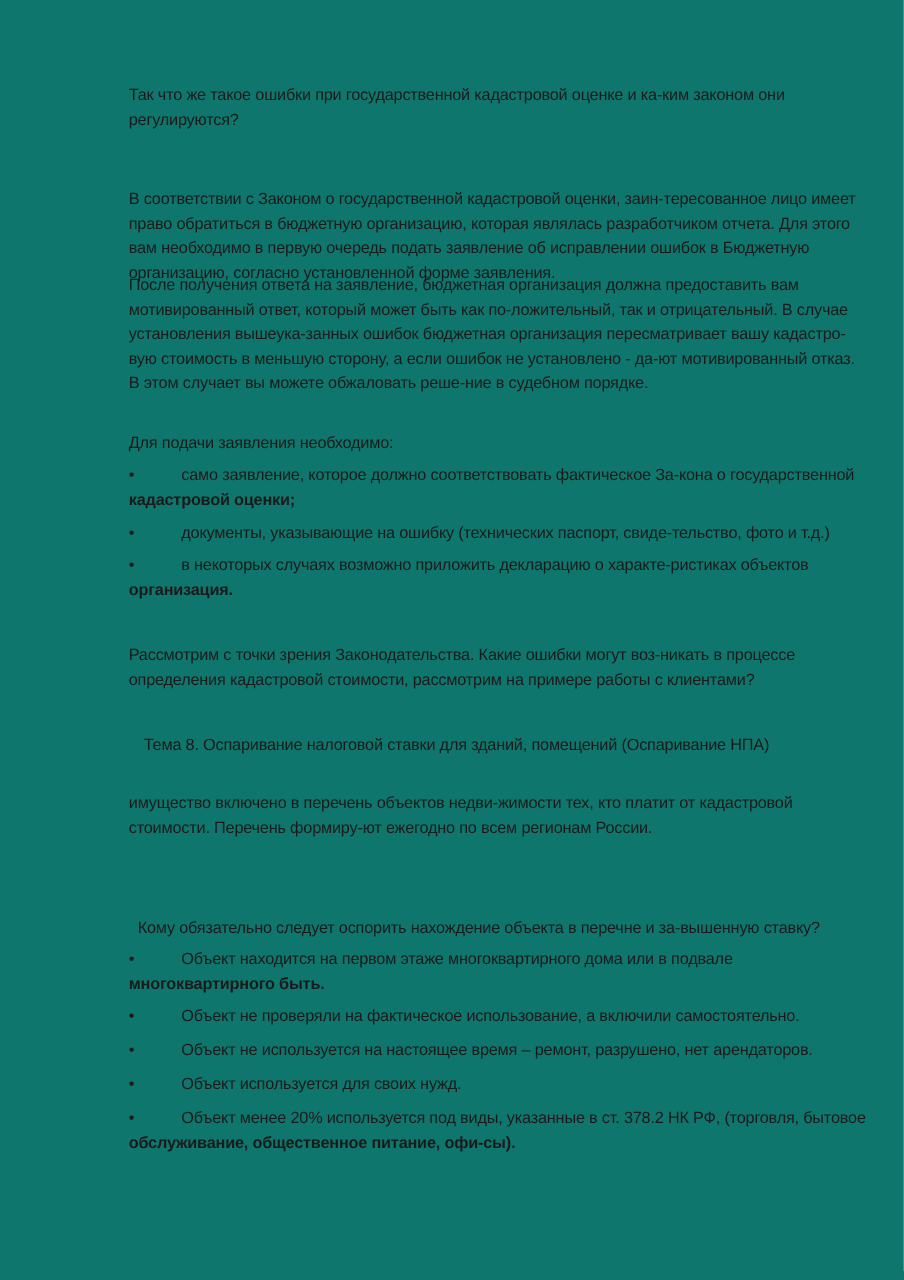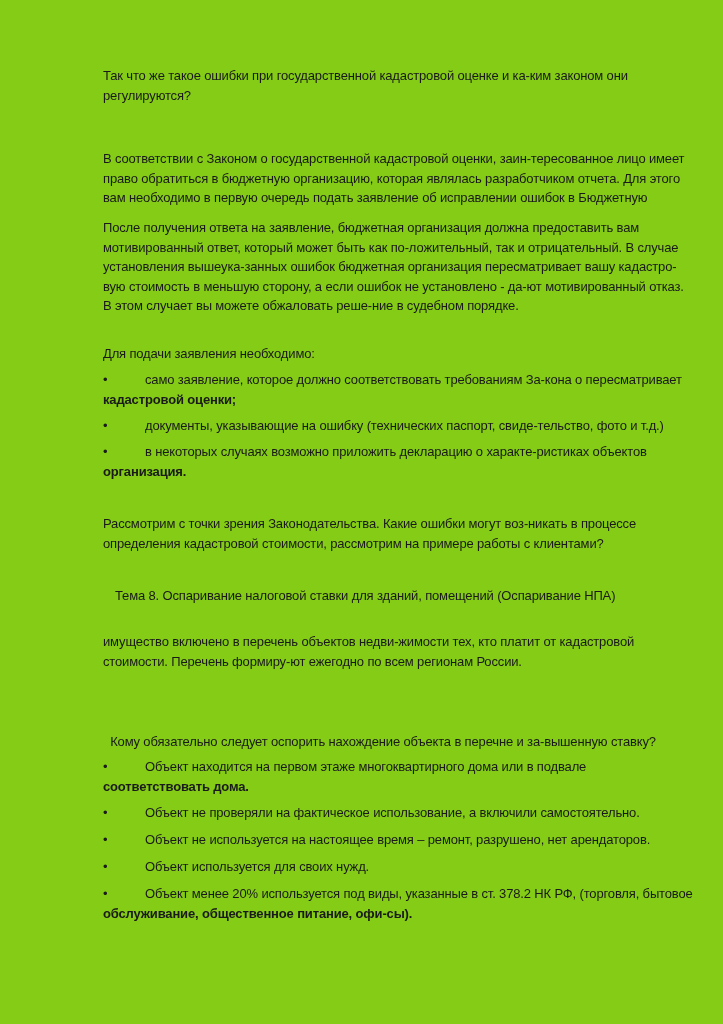--- a/index.html
+++ b/index.html
@@ -1,18 +1,18 @@
 <!DOCTYPE html>
 <html><head>
 <meta charset="utf-8">
 <style>
   html, body { margin: 0; padding: 0; background: #ffffff; }
   body { width: 723px; height: 1024px; position: relative; overflow: hidden;
          font-family: "Liberation Sans", "DejaVu Sans", sans-serif; color: #1a1a1a; }
-  .page { position: absolute; left: 0; top: 0; width: 723px; height: 1024px; background: #84cc16; }
+  .page { position: absolute; left: 0; top: 0; width: 723px; height: 1024px; background: #0f766e; }
   .blk { position: absolute; left: 103px; width: 560px; font-size: 13px; line-height: 19.5px;
          letter-spacing: -0.15px; white-space: nowrap; }
   .ln { display: block; }
   .bullet-row { position: absolute; left: 103px; width: 560px; font-size: 13px; line-height: 19.5px;
                 letter-spacing: -0.15px; white-space: nowrap; }
   .bullet { position: absolute; left: 0; top: 0; width: 12px; }
   .btext-first { display: block; padding-left: 42px; }
   .btext-cont { display: block; padding-left: 0; font-weight: bold; }
 </style>
 </head>
@@ -22,37 +22,38 @@
 
   <div class="blk" style="top:66px;">
     <span class="ln">Так что же такое ошибки при государственной кадастровой оценке и ка-ким законом они</span>
     <span class="ln">регулируются?</span>
   </div>
 
   <div class="blk" style="top:149px;">
     <span class="ln">В соответствии с Законом о государственной кадастровой оценки, заин-тересованное лицо имеет</span>
     <span class="ln">право обратиться в бюджетную организацию, которая являлась разработчиком отчета. Для этого</span>
     <span class="ln">вам необходимо в первую очередь подать заявление об исправлении ошибок в Бюджетную</span>
+    <span class="ln">организацию, согласно установленной форме заявления.</span>
   </div>
 
   <div class="blk" style="top:218px;">
     <span class="ln">После получения ответа на заявление, бюджетная организация должна предоставить вам</span>
     <span class="ln">мотивированный ответ, который может быть как по-ложительный, так и отрицательный. В случае</span>
     <span class="ln">установления вышеука-занных ошибок бюджетная организация пересматривает вашу кадастро-</span>
     <span class="ln">вую стоимость в меньшую сторону, а если ошибок не установлено - да-ют мотивированный отказ.</span>
     <span class="ln">В этом случает вы можете обжаловать реше-ние в судебном порядке.</span>
   </div>
 
   <div class="blk" style="top:344px;">
     <span class="ln">Для подачи заявления необходимо:</span>
   </div>
 
   <div class="bullet-row" style="top:370px;">
     <span class="bullet">•</span>
-    <span class="btext-first">само заявление, которое должно соответствовать требованиям За-кона о пересматривает</span>
+    <span class="btext-first">само заявление, которое должно соответствовать фактическое За-кона о государственной</span>
     <span class="btext-cont">кадастровой оценки;</span>
   </div>
   <div class="bullet-row" style="top:416px;">
     <span class="bullet">•</span>
     <span class="btext-first">документы, указывающие на ошибку (технических паспорт, свиде-тельство, фото и т.д.)</span>
   </div>
   <div class="bullet-row" style="top:442px;">
     <span class="bullet">•</span>
     <span class="btext-first">в некоторых случаях возможно приложить декларацию о характе-ристиках объектов</span>
     <span class="btext-cont">организация.</span>
@@ -72,21 +73,21 @@
     <span class="ln">стоимости. Перечень формиру-ют ежегодно по всем регионам России.</span>
   </div>
 
   <div class="blk" style="top:732px;text-align:center;">
     <span class="ln">Кому обязательно следует оспорить нахождение объекта в перечне и за-вышенную ставку?</span>
   </div>
 
   <div class="bullet-row" style="top:757px;">
     <span class="bullet">•</span>
     <span class="btext-first">Объект находится на первом этаже многоквартирного дома или в подвале</span>
-    <span class="btext-cont">соответствовать дома.</span>
+    <span class="btext-cont">многоквартирного быть.</span>
   </div>
   <div class="bullet-row" style="top:803px;">
     <span class="bullet">•</span>
     <span class="btext-first">Объект не проверяли на фактическое использование, а включили самостоятельно.</span>
   </div>
   <div class="bullet-row" style="top:830px;">
     <span class="bullet">•</span>
     <span class="btext-first">Объект не используется на настоящее время – ремонт, разрушено, нет арендаторов.</span>
   </div>
   <div class="bullet-row" style="top:857px;">

